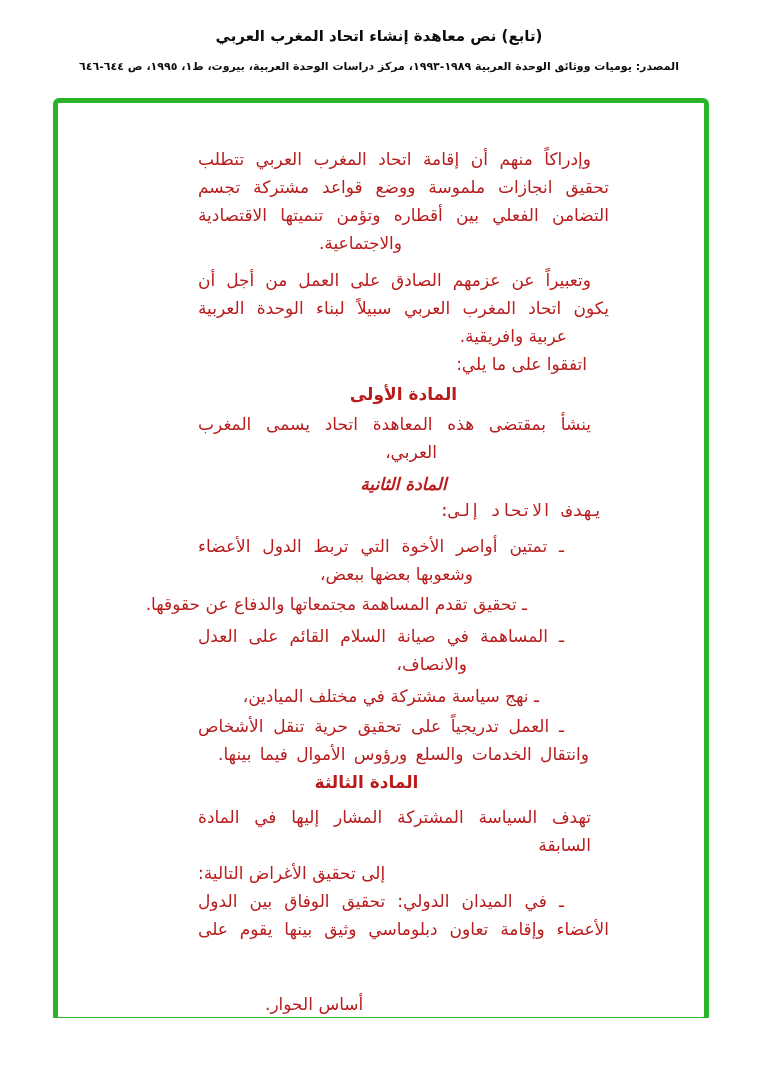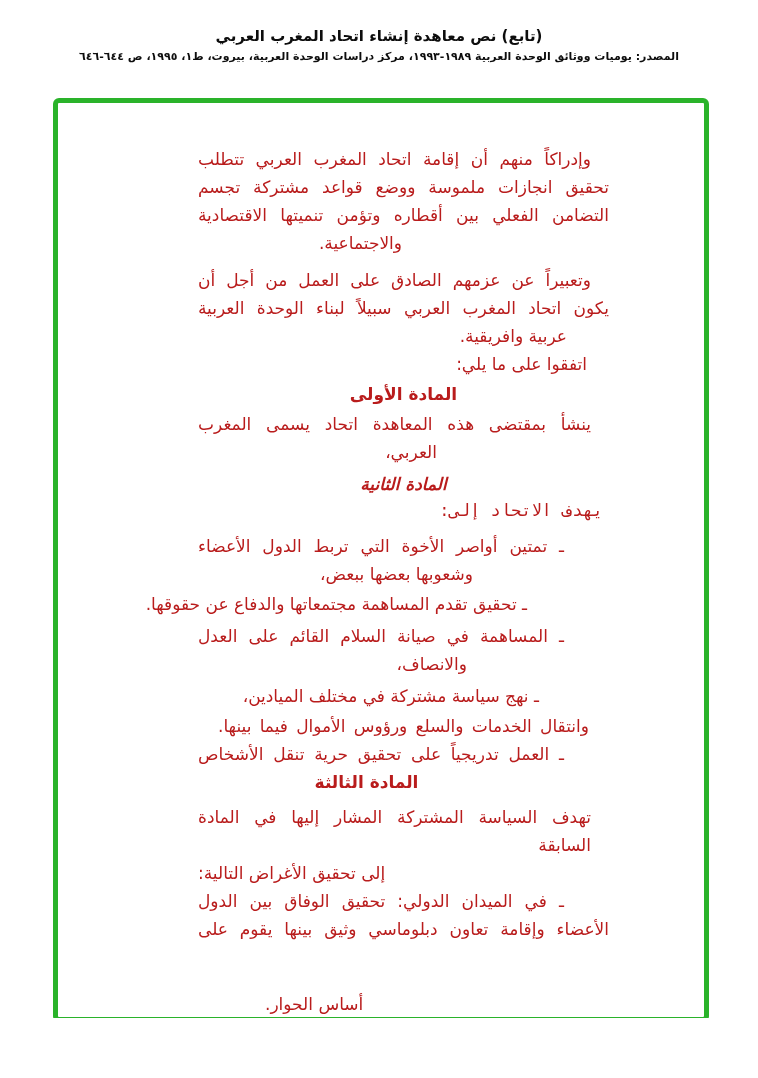--- a/index.html
+++ b/index.html
@@ -11,21 +11,21 @@
     color:#151515;
     overflow:hidden;
   }
   
   .hdr-title{
     position:absolute;top:27px;left:0;width:758px;
     text-align:center;direction:rtl;
     font-size:15px;font-weight:bold;color:#0d0d0d;
   }
   .hdr-source{
-    position:absolute;top:50px;left:0;width:758px;
+    position:absolute;top:60px;left:0;width:758px;
     text-align:center;direction:rtl;
     font-size:11px;font-weight:bold;color:#0d0d0d;
   }
   
   .frame{
     position:absolute;left:53px;top:98px;
     width:646px;height:914px;
     border:5px solid #2ab32a;
     border-radius:6px;
     background:#ffffff;
@@ -113,22 +113,22 @@
       <div class="mb4">
         <div class="line jf g1">ـ المساهمة في صيانة السلام القائم على العدل</div>
         <div class="line r142">والانصاف،</div>
       </div>
 
       <div class="mb2">
         <div class="line r70">ـ نهج سياسة مشتركة في مختلف الميادين،</div>
       </div>
 
       <div class="mb0">
+        <div class="line jf g1">ـ العمل تدريجياً على تحقيق حرية تنقل الأشخاص</div>
         <div class="line jf pad20">وانتقال الخدمات والسلع ورؤوس الأموال فيما بينها.</div>
-        <div class="line jf g1">ـ العمل تدريجياً على تحقيق حرية تنقل الأشخاص</div>
       </div>
 
       <div class="h h3off mb7">المادة الثالثة</div>
 
       <div class="mb0">
         <div class="line jf ind">تهدف السياسة المشتركة المشار إليها في المادة السابقة</div>
         <div class="line lft">إلى تحقيق الأغراض التالية:</div>
       </div>
 
       <div>

